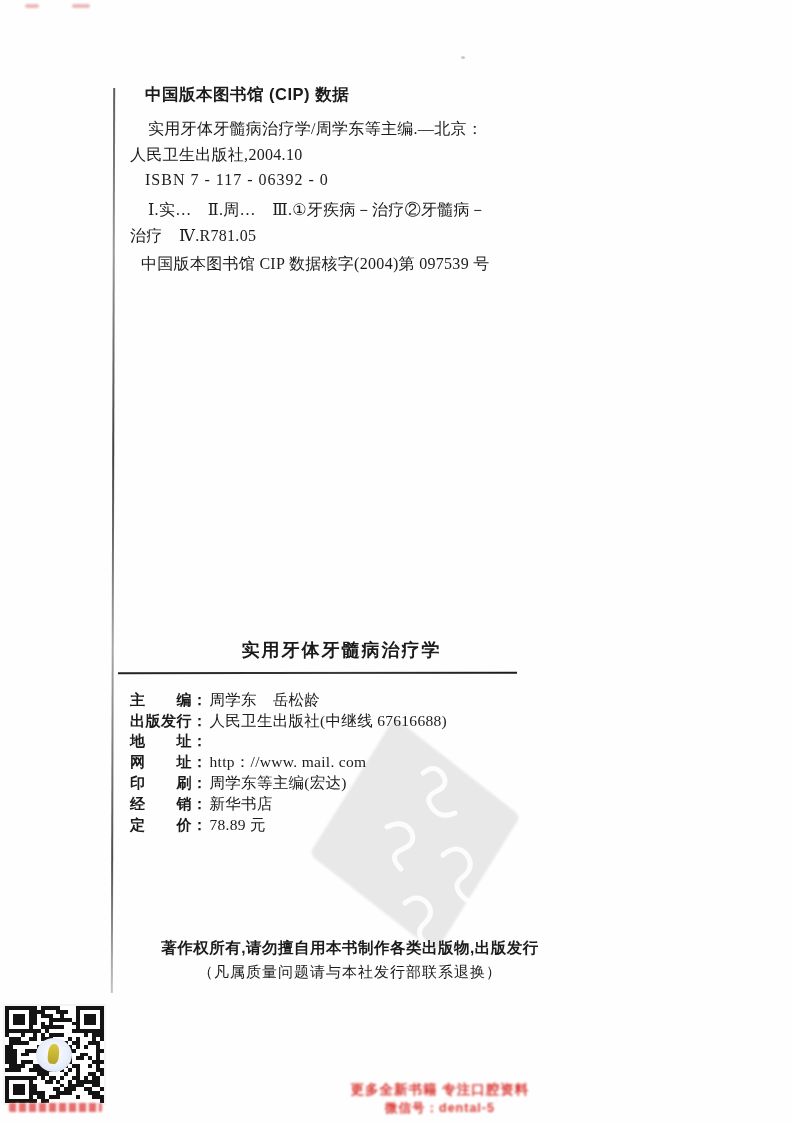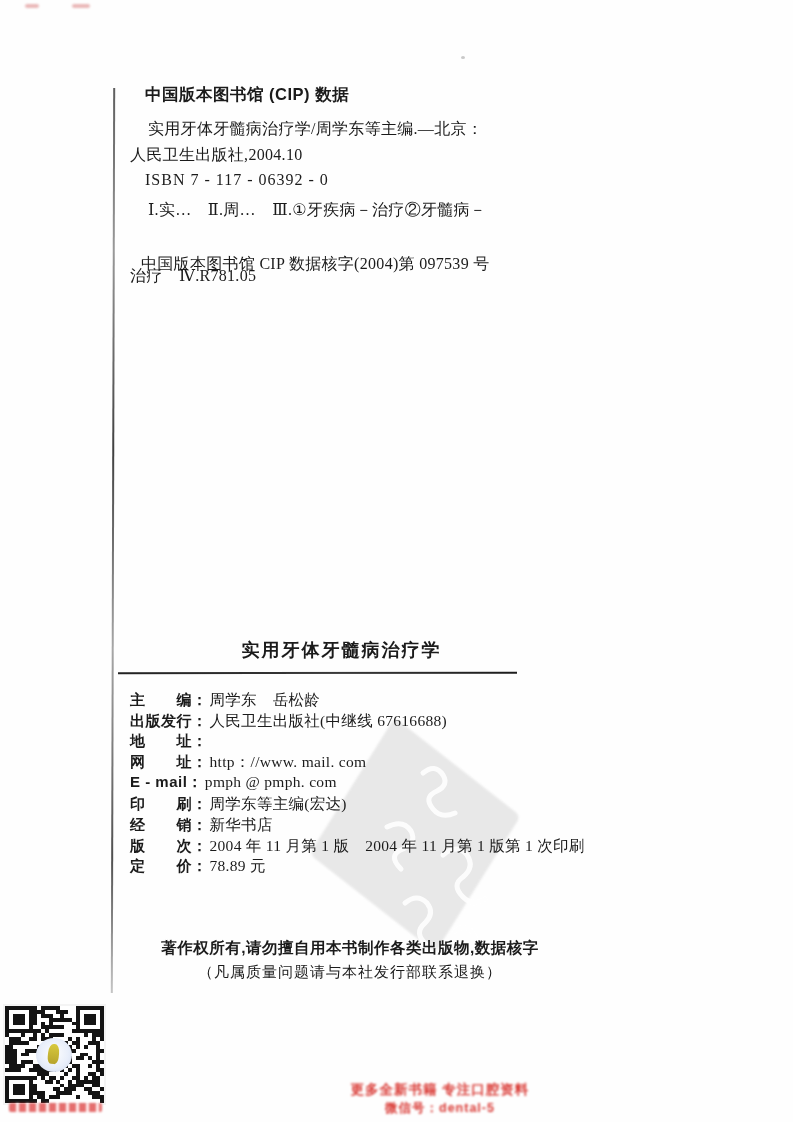--- a/index.html
+++ b/index.html
@@ -28,21 +28,21 @@
   .cip-heading{
     position:absolute;left:145px;top:84px;margin:0;
     font-family:"Liberation Sans","DejaVu Sans",sans-serif;
     font-weight:700;font-size:16.5px;letter-spacing:.5px;
   }
   .cip-line{position:absolute;margin:0;font-size:16px;letter-spacing:.3px;white-space:pre;}
   .cip-l1{left:148px;top:119px;}
   .cip-l2{left:130px;top:145px;}
   .cip-l3{left:145px;top:171px;letter-spacing:1px;}
   .cip-l4{left:148px;top:200px;}
-  .cip-l5{left:130px;top:226px;margin-top:40px;}
+  .cip-l5{left:130px;top:226px;}
   .cip-l6{left:141px;top:254px;}
   
   .book-title{
     position:absolute;left:118px;top:638px;width:399px;margin:0;
     text-align:center;padding-left:24px;
     font-family:"Liberation Sans","DejaVu Sans",sans-serif;
     font-weight:700;font-size:18px;letter-spacing:2px;
   }
   .title-rule{
     position:absolute;left:118px;top:672px;width:399px;height:2px;
@@ -155,42 +155,34 @@
         <span class="info-value">人民卫生出版社(中继线 67616688)</span>
       </div>
       <div class="info-row">
         <span class="info-label">地　　址：</span>
       </div>
       <div class="info-row">
         <span class="info-label">网　　址：</span>
         <span class="info-value">http：//www. mail. com</span>
       </div>
       <div class="info-row">
-        <span class="info-label">E - mail：</span>
-        <span class="info-value">pmph @ pmph. com</span>
-      </div>
-      <div class="info-row">
         <span class="info-label">印　　刷：</span>
         <span class="info-value">周学东等主编(宏达)</span>
       </div>
       <div class="info-row">
         <span class="info-label">经　　销：</span>
         <span class="info-value">新华书店</span>
       </div>
       <div class="info-row">
-        <span class="info-label">版　　次：</span>
-        <span class="info-value">2004 年 11 月第 1 版　2004 年 11 月第 1 版第 1 次印刷</span>
-      </div>
-      <div class="info-row">
         <span class="info-label">定　　价：</span>
         <span class="info-value">78.89 元</span>
       </div>
     </div>
 
-    <p class="copyright-bold">著作权所有,请勿擅自用本书制作各类出版物,数据核字</p>
+    <p class="copyright-bold">著作权所有,请勿擅自用本书制作各类出版物,出版发行</p>
     <p class="return-note">（凡属质量问题请与本社发行部联系退换）</p>
   </div>
 
   <div class="qr-code">
       <i style="grid-row:1;grid-column:1"></i>
       <i style="grid-row:1;grid-column:2"></i>
       <i style="grid-row:1;grid-column:3"></i>
       <i style="grid-row:1;grid-column:4"></i>
       <i style="grid-row:1;grid-column:5"></i>
       <i style="grid-row:1;grid-column:6"></i>

